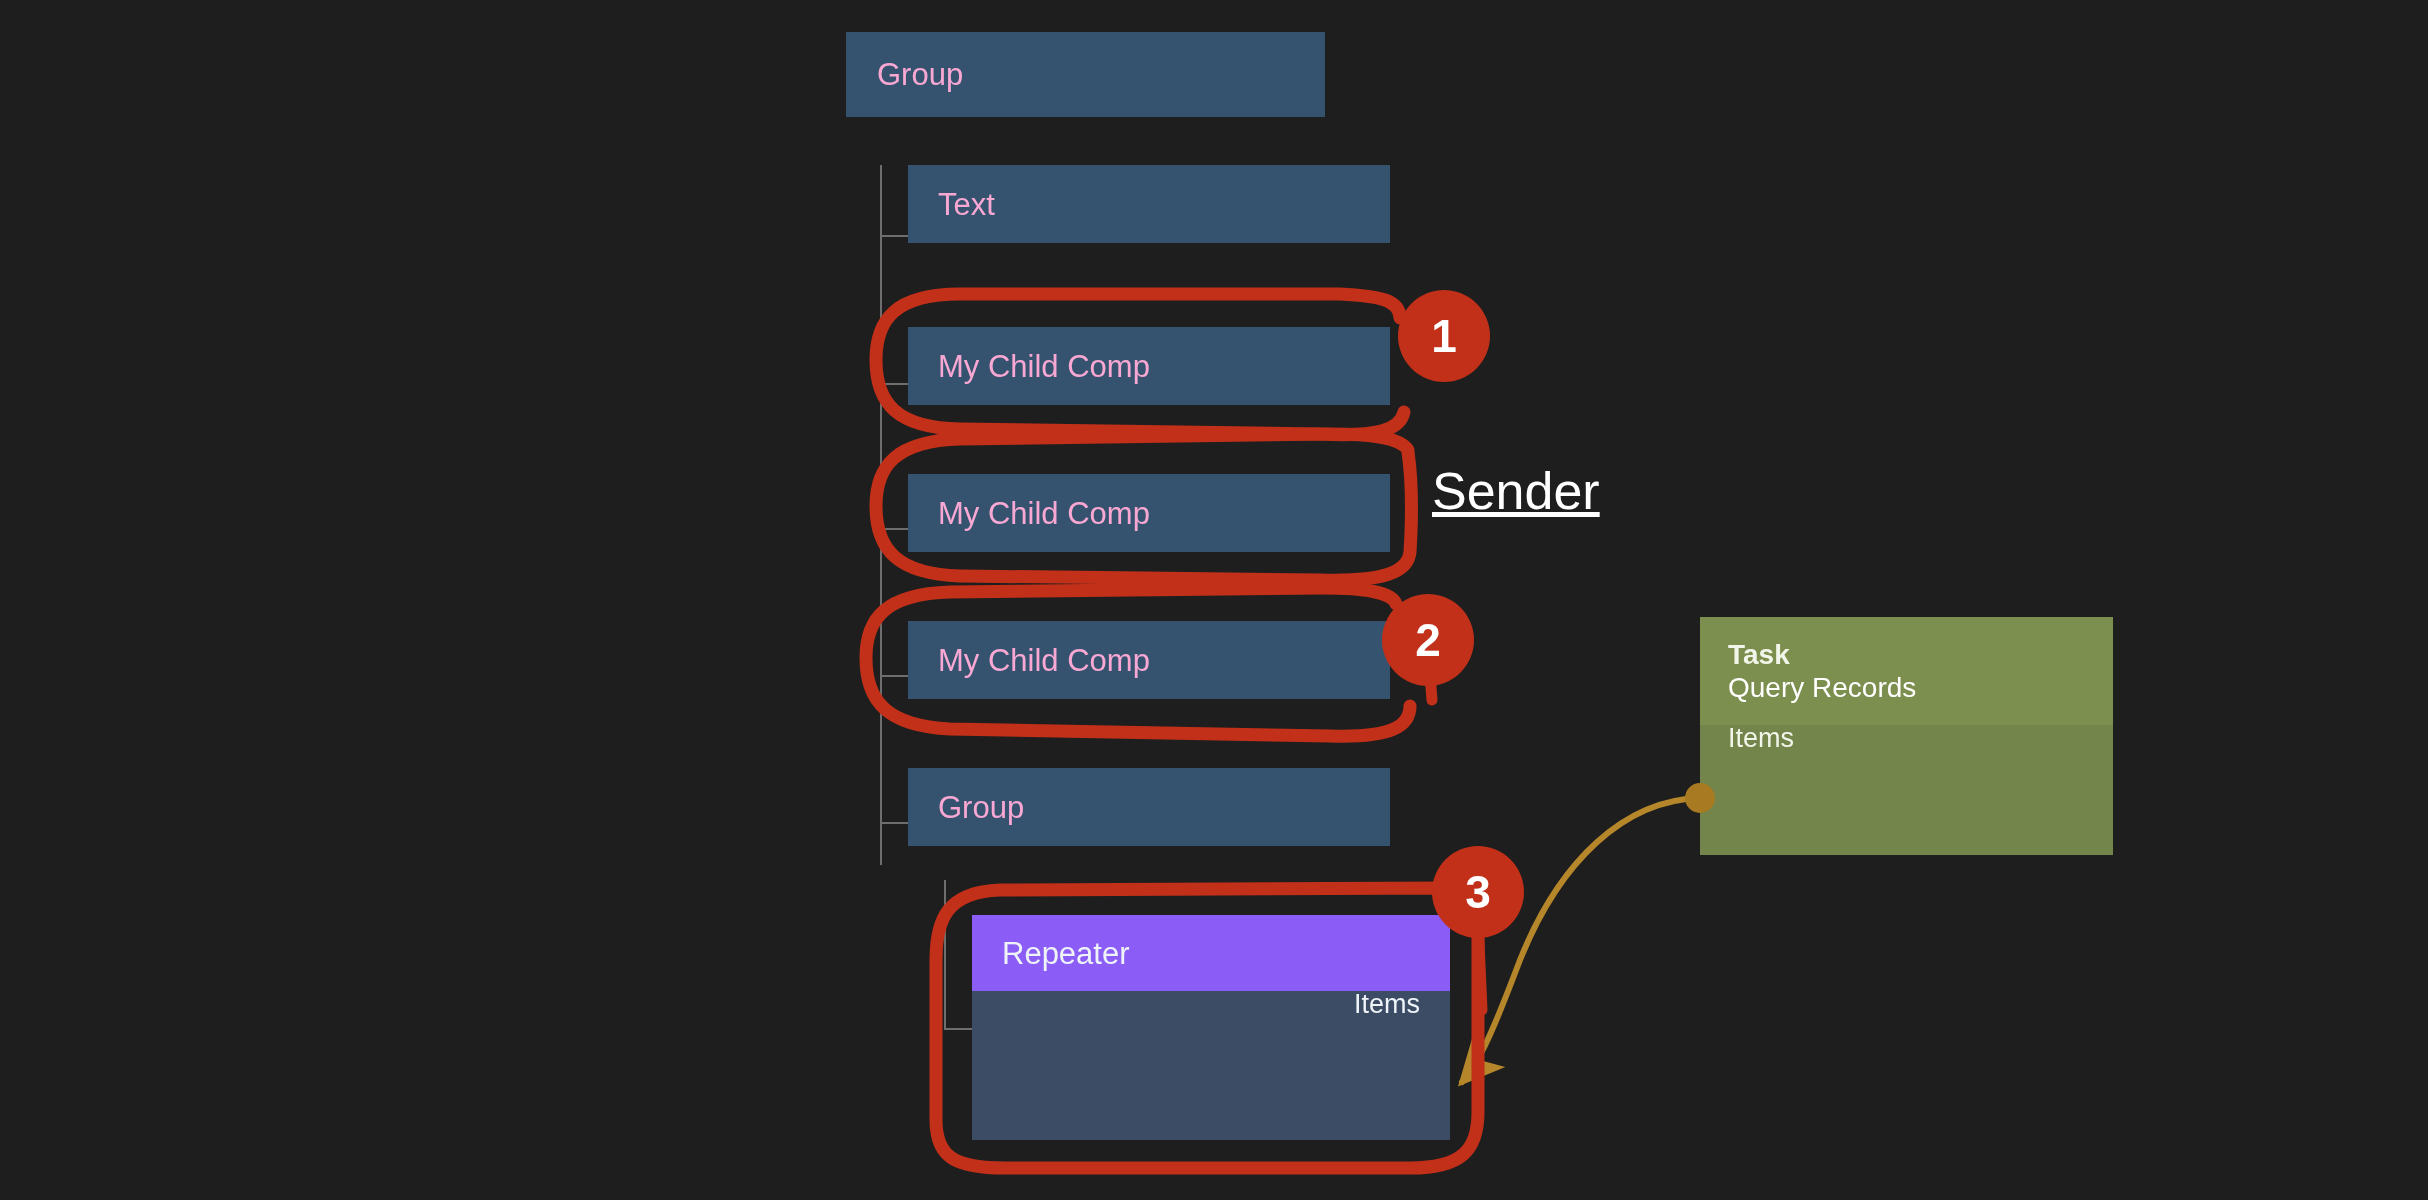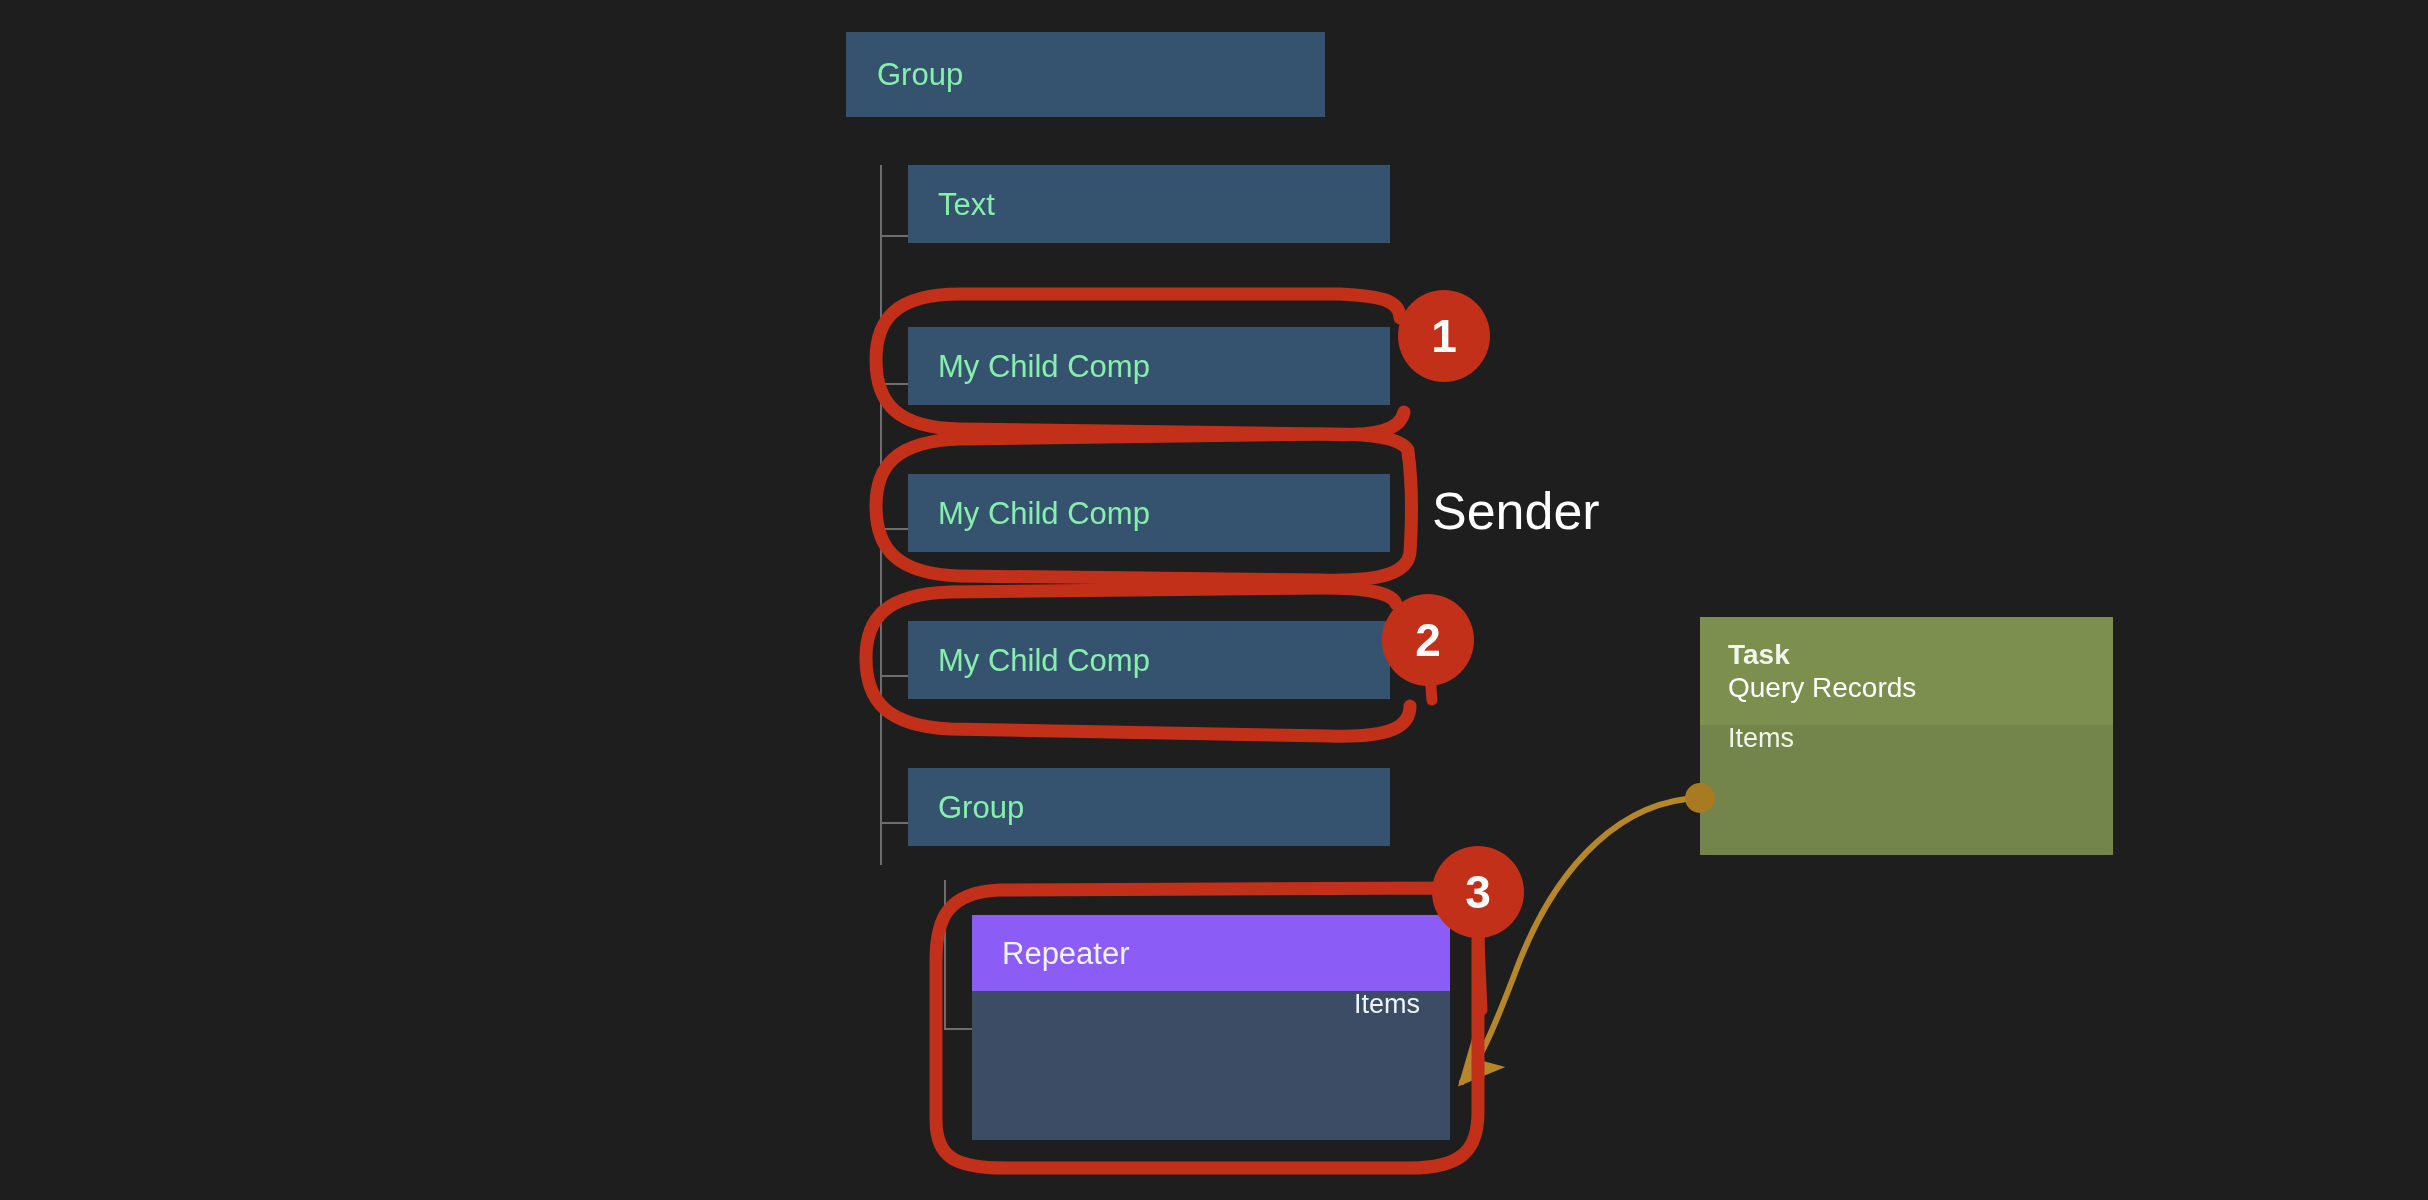--- a/index.html
+++ b/index.html
@@ -28,21 +28,21 @@
     position: absolute;
     height: 2px;
     background: #6e6e6e;
   }
 
   
   .node {
     position: absolute;
     box-sizing: border-box;
     background: #35536f;
-    color: #86efac;
+    color: #f9a8d4;
     font-size: 31px;
     line-height: 1;
     display: flex;
     align-items: center;
     padding-left: 30px;
   }
   .node.root {
     padding-left: 31px;
   }
 
@@ -253,17 +253,17 @@
   <div class="badge" style="left:1398px; top:290px;">
     <span>1</span>
   </div>
   <div class="badge" style="left:1382px; top:594px;">
     <span>2</span>
   </div>
   <div class="badge" style="left:1432px; top:846px;">
     <span>3</span>
   </div>
 
-  <div class="caption" style="left:1432px; top:485px;">
+  <div class="caption" style="left:1432px; top:465px;text-decoration:underline;">
     <span>Sender</span>
   </div>
 
 </div>
 
 </body></html>

